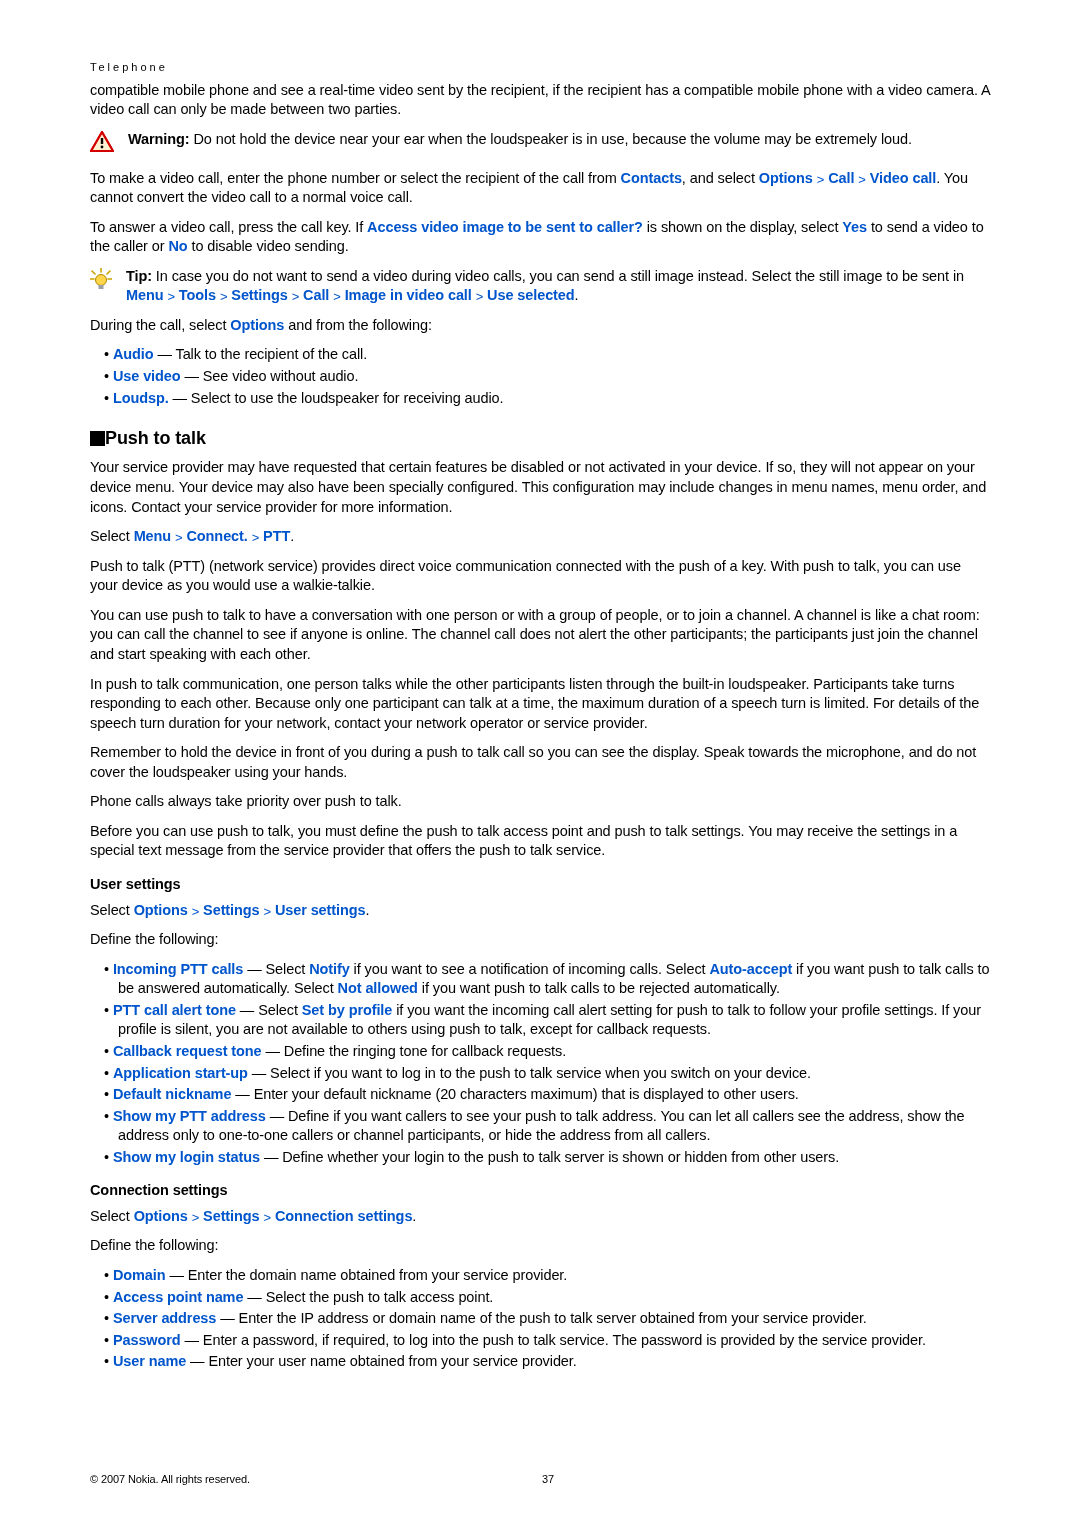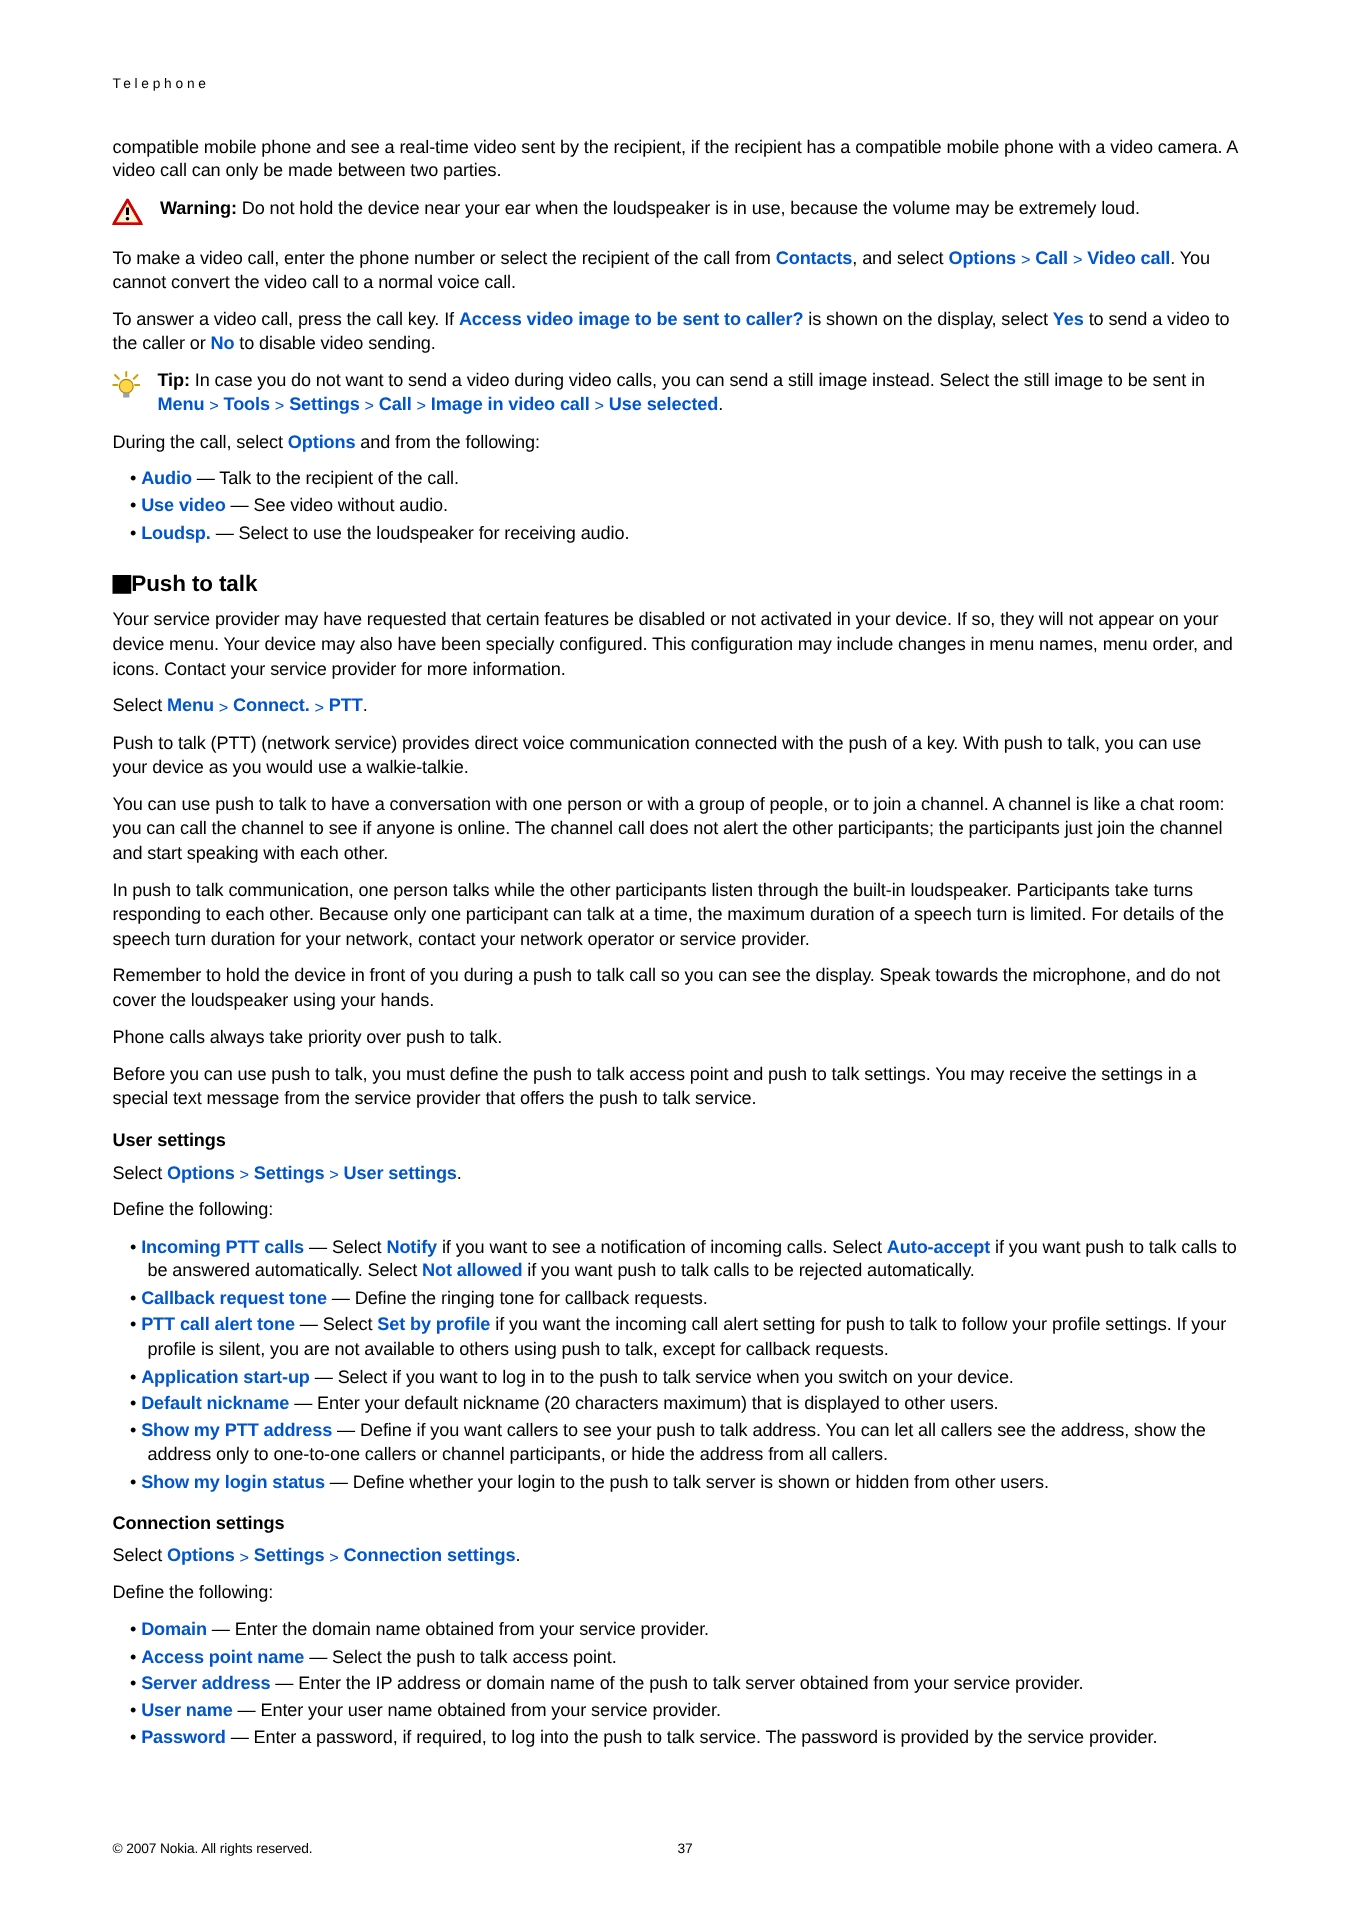--- a/index.html
+++ b/index.html
@@ -12,21 +12,21 @@
     box-sizing: border-box;
     color: #000;
     font-size: 14.5px;
     line-height: 1.35;
     letter-spacing: -0.1px;
     position: relative;
   }
   .header {
     font-size: 11px;
     letter-spacing: 3px;
-    margin-bottom: 34px;
+    margin-bottom: 6px;
     color: #000;
   }
   p { margin: 4px 0 10px 0; }
   .blue { color: #0055cc; }
   .bold { font-weight: bold; }
   .note-row {
     display: flex;
     align-items: flex-start;
     margin-bottom: 10px;
     gap: 14px;
@@ -124,36 +124,36 @@
 <p>Remember to hold the device in front of you during a push to talk call so you can see the display. Speak towards the microphone, and do not cover the loudspeaker using your hands.</p>
 <p>Phone calls always take priority over push to talk.</p>
 <p>Before you can use push to talk, you must define the push to talk access point and push to talk settings. You may receive the settings in a special text message from the service provider that offers the push to talk service.</p>
 
 <h3>User settings</h3>
 <p><span>Select </span><span class="blue bold">Options</span> <span class="chev">&gt;</span> <span class="blue bold">Settings</span> <span class="chev">&gt;</span> <span class="blue bold">User settings</span>.</p>
 <p>Define the following:</p>
 
 <ul class="bullets">
   <li><span class="blue bold">Incoming PTT calls</span><span> — Select </span><span class="blue bold">Notify</span><span> if you want to see a notification of incoming calls. Select </span><span class="blue bold">Auto-accept</span><span> if you want push to talk calls to be answered automatically. Select </span><span class="blue bold">Not allowed</span><span> if you want push to talk calls to be rejected automatically.</span></li>
+  <li><span class="blue bold">PTT call alert tone</span><span> — Select </span><span class="blue bold">Set by profile</span><span> if you want the incoming call alert setting for push to talk to follow your profile settings. If your profile is silent, you are not available to others using push to talk, except for callback requests.</span></li>
   <li><span class="blue bold">Callback request tone</span><span> — Define the ringing tone for callback requests.</span></li>
-  <li><span class="blue bold">PTT call alert tone</span><span> — Select </span><span class="blue bold">Set by profile</span><span> if you want the incoming call alert setting for push to talk to follow your profile settings. If your profile is silent, you are not available to others using push to talk, except for callback requests.</span></li>
   <li><span class="blue bold">Application start-up</span><span> — Select if you want to log in to the push to talk service when you switch on your device.</span></li>
   <li><span class="blue bold">Default nickname</span><span> — Enter your default nickname (20 characters maximum) that is displayed to other users.</span></li>
   <li><span class="blue bold">Show my PTT address</span><span> — Define if you want callers to see your push to talk address. You can let all callers see the address, show the address only to one-to-one callers or channel participants, or hide the address from all callers.</span></li>
   <li><span class="blue bold">Show my login status</span><span> — Define whether your login to the push to talk server is shown or hidden from other users.</span></li>
 </ul>
 
 <h3>Connection settings</h3>
 <p><span>Select </span><span class="blue bold">Options</span> <span class="chev">&gt;</span> <span class="blue bold">Settings</span> <span class="chev">&gt;</span> <span class="blue bold">Connection settings</span>.</p>
 <p>Define the following:</p>
 
 <ul class="bullets">
   <li><span class="blue bold">Domain</span><span> — Enter the domain name obtained from your service provider.</span></li>
   <li><span class="blue bold">Access point name</span><span> — Select the push to talk access point.</span></li>
   <li><span class="blue bold">Server address</span><span> — Enter the IP address or domain name of the push to talk server obtained from your service provider.</span></li>
+  <li><span class="blue bold">Password</span><span> — Enter a password, if required, to log into the push to talk service. The password is provided by the service provider.</span></li>
   <li><span class="blue bold">User name</span><span> — Enter your user name obtained from your service provider.</span></li>
-  <li><span class="blue bold">Password</span><span> — Enter a password, if required, to log into the push to talk service. The password is provided by the service provider.</span></li>
 </ul>
 
 <div class="footer">
   <span>© 2007 Nokia. All rights reserved.</span>
   <span class="pg">37</span>
 </div>
 
 </body></html>

